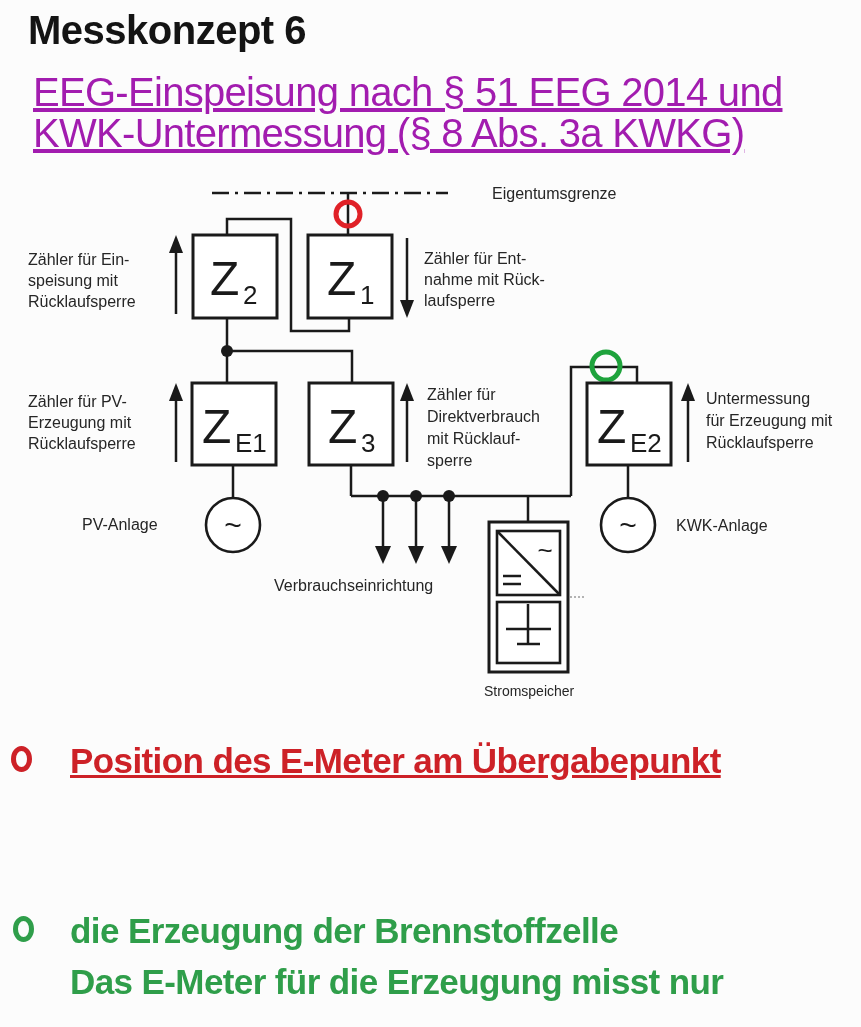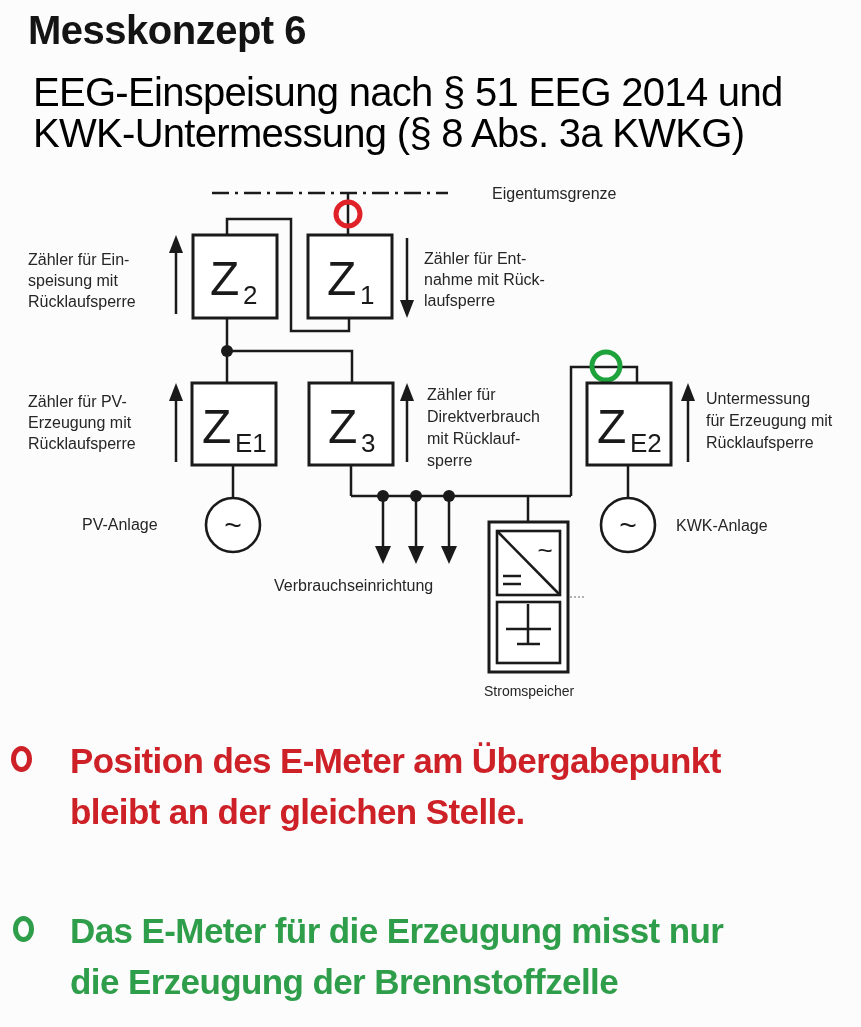--- a/index.html
+++ b/index.html
@@ -6,21 +6,21 @@
   body{
     width:861px;height:1027px;position:relative;background:#fcfcfc;
     font-family:"Liberation Sans", sans-serif;overflow:hidden;
   }
   .page-title{
     position:absolute;left:28px;top:8px;
     font-size:40px;font-weight:bold;color:#141414;letter-spacing:-0.5px;
   }
   .subtitle{
     position:absolute;left:33px;top:72px;
-    font-size:40px;color:#000000;line-height:41px;letter-spacing:-0.7px;
+    font-size:40px;color:#a21caf;line-height:41px;letter-spacing:-0.7px;text-decoration:underline;
   }
   svg.diagram{position:absolute;left:0;top:0;}
   .wire{stroke:#1a1a1a;stroke-width:2.5;fill:none;}
   .mbox{fill:#ffffff;stroke:#1a1a1a;stroke-width:3;}
   .ibox{fill:#ffffff;stroke:#1a1a1a;stroke-width:2.6;}
   .dot{fill:#1a1a1a;}
   .ah{fill:#1a1a1a;stroke:none;}
   .dlabel{font-family:"Liberation Sans",sans-serif;font-size:16px;fill:#262626;}
   .slabel{font-family:"Liberation Sans",sans-serif;font-size:14px;fill:#262626;}
   .zmain{font-family:"Liberation Sans",sans-serif;font-size:48px;fill:#1a1a1a;}
@@ -155,22 +155,21 @@
     <text class="dlabel" x="706" y="426">für Erzeugung mit</text>
     <text class="dlabel" x="706" y="448">Rücklaufsperre</text>
   </g>
   <text class="dlabel" x="82" y="530">PV-Anlage</text>
   <text class="dlabel" x="676" y="531">KWK-Anlage</text>
   <text class="dlabel" x="274" y="591">Verbrauchseinrichtung</text>
   <text class="slabel" x="484" y="696">Stromspeicher</text>
 </svg>
 
 <div class="bullet" style="left: 11px; top: 746px; border-color: rgb(205, 33, 39);"></div>
-<div class="annotation" style="top: 735px; color: rgb(205, 33, 39);">
+<div class="annotation" style="top: 735px; color: rgb(205, 33, 39); text-decoration: underline;">
   <div>Position des E-Meter am Übergabepunkt</div>
-  <div>bleibt an der gleichen Stelle.</div>
 </div>
 
 <div class="bullet" style="left: 13px; top: 916px; border-color: rgb(47, 158, 74);"></div>
 <div class="annotation" style="top: 905px; color: rgb(47, 158, 74);">
+  <div>die Erzeugung der Brennstoffzelle</div>
   <div>Das E-Meter für die Erzeugung misst nur</div>
-  <div>die Erzeugung der Brennstoffzelle</div>
 </div>
 
 </body></html>

